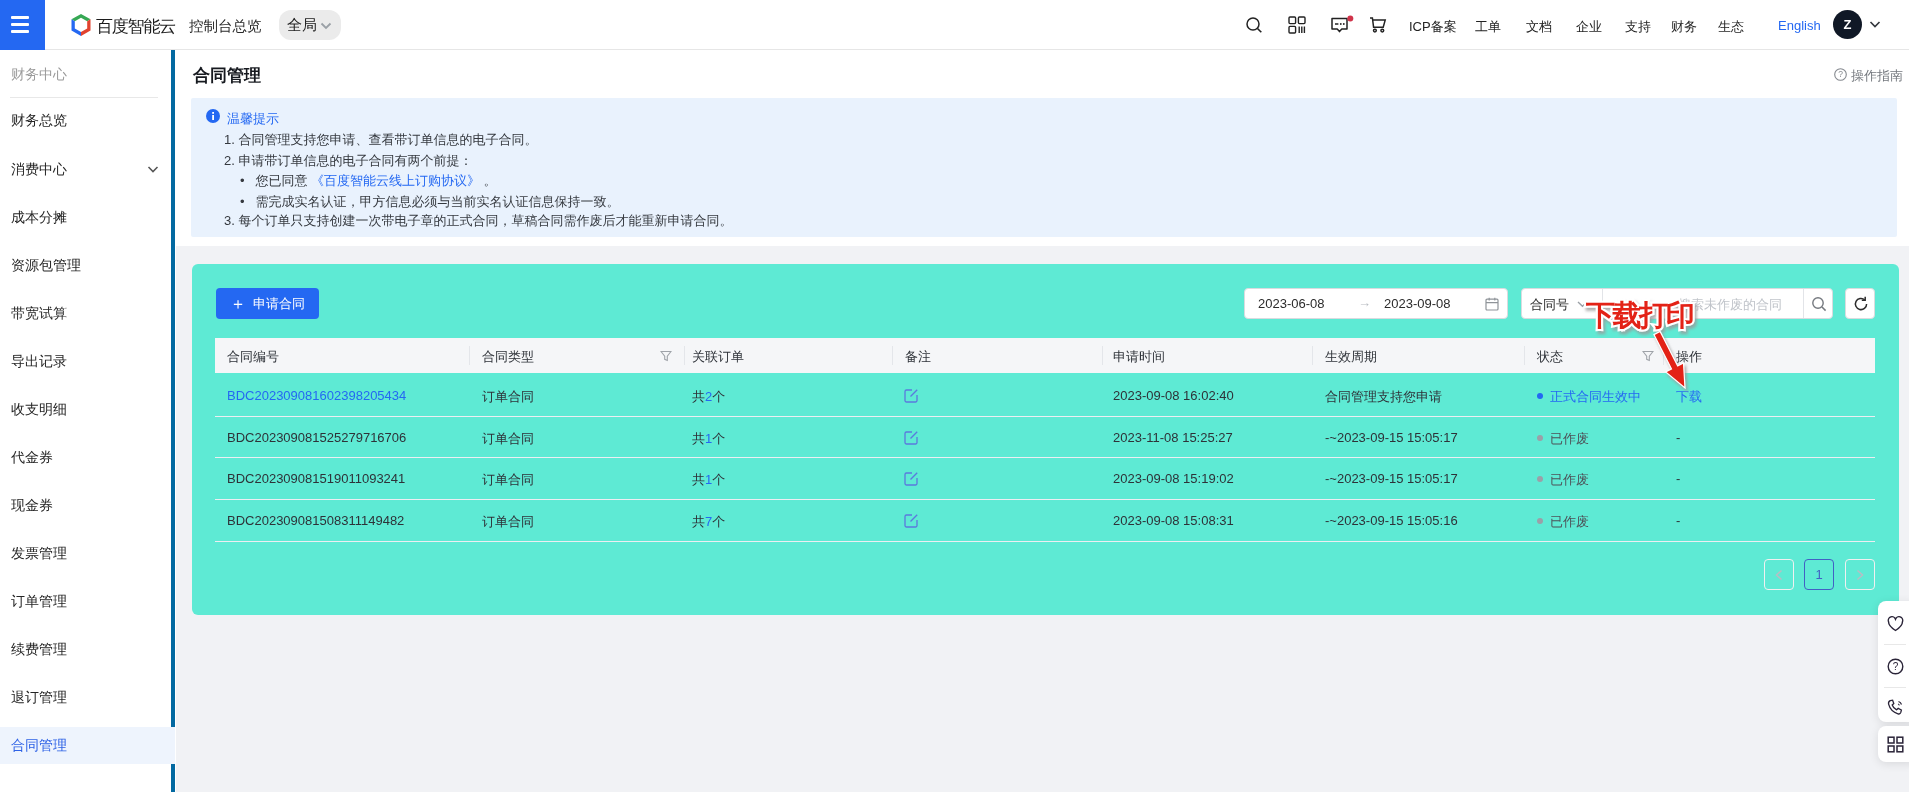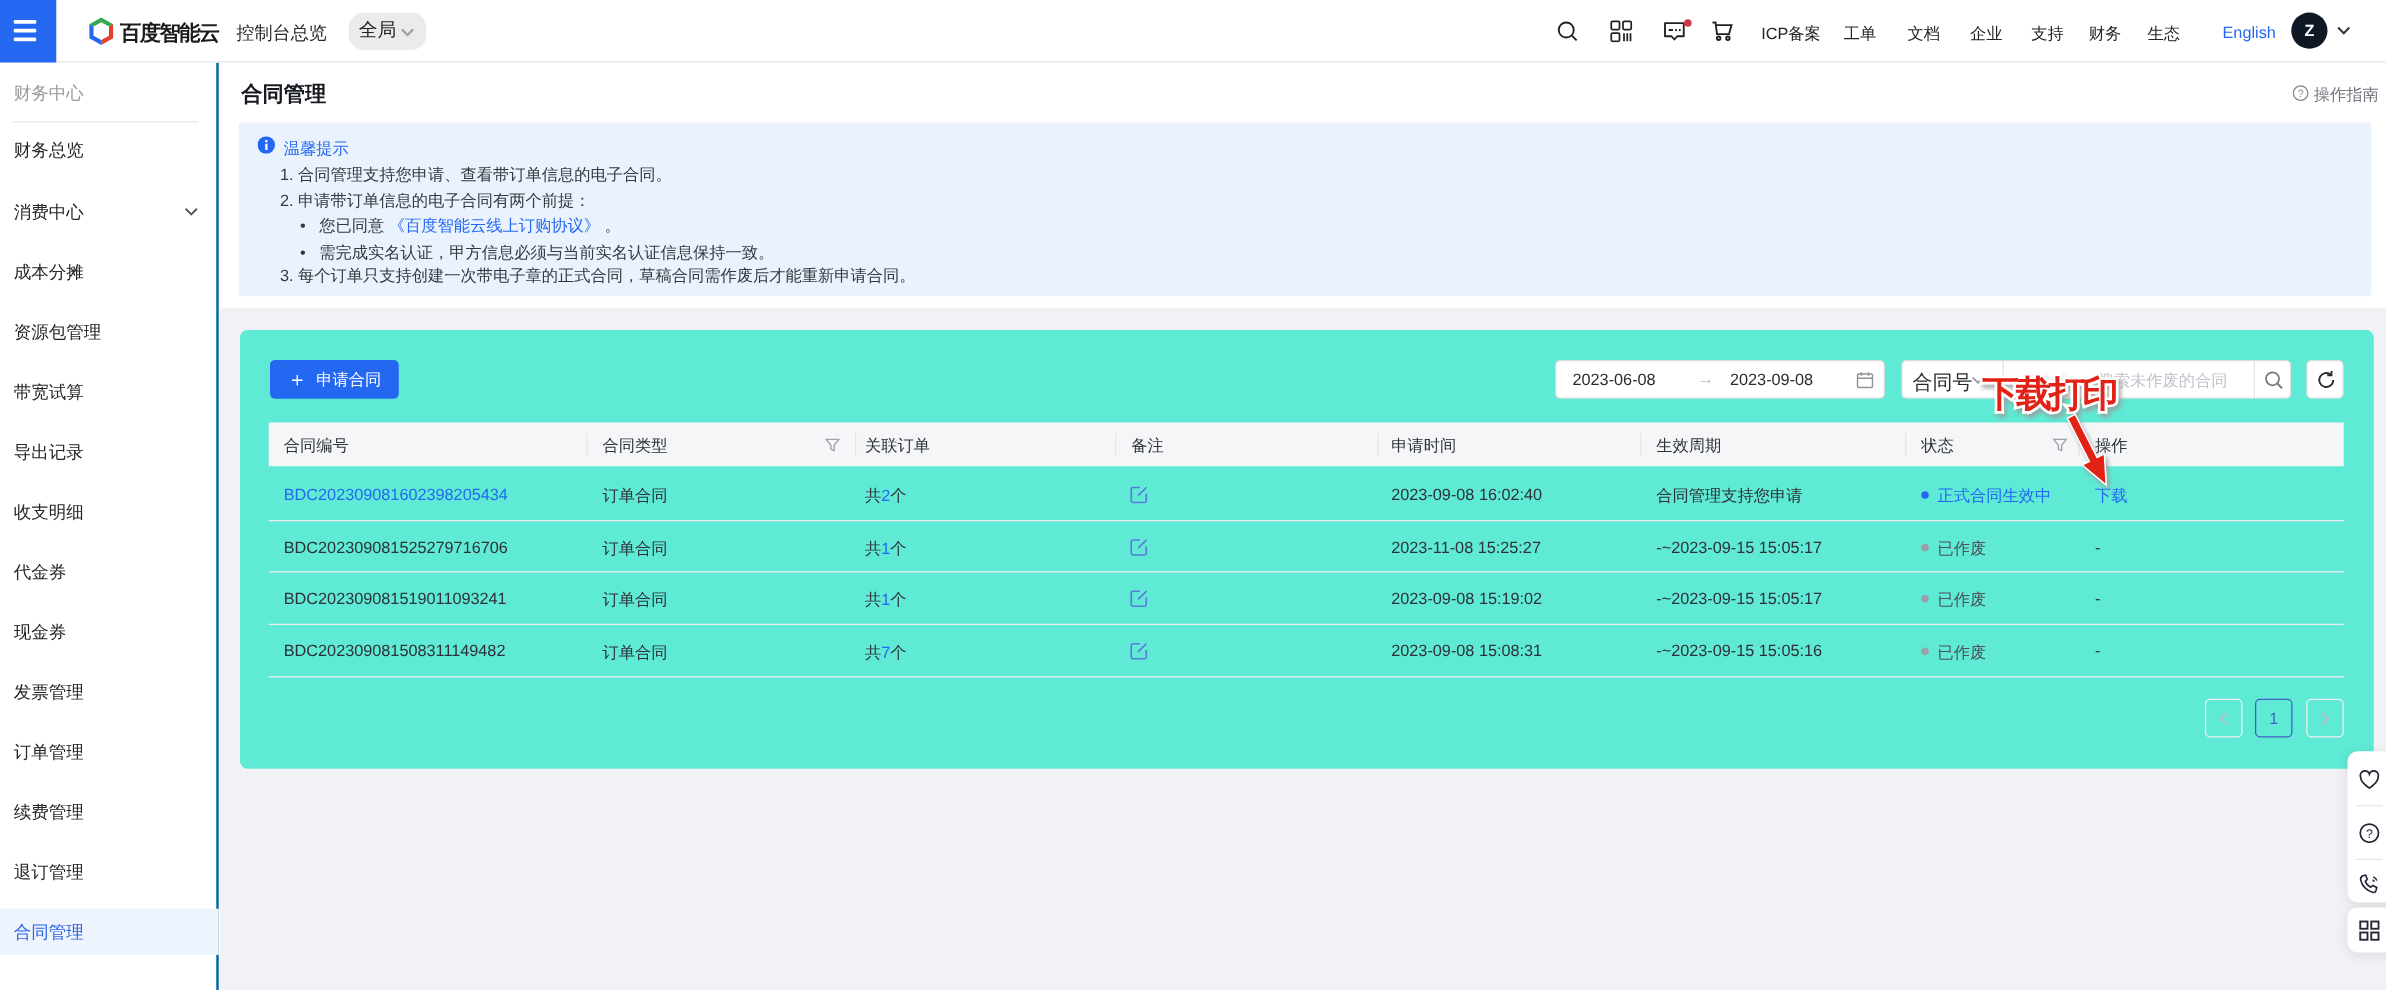--- a/index.html
+++ b/index.html
@@ -3,26 +3,26 @@
 <meta charset="utf-8">
 <style>
 *{margin:0;padding:0;box-sizing:border-box}
 html,body{width:1909px;height:792px;overflow:hidden}
 body{font-family:"Liberation Sans",sans-serif;background:#fff;position:relative;color:#222}
 .abs{position:absolute}
 
 #nav{position:absolute;left:0;top:0;width:1909px;height:50px;background:#fff;border-bottom:1px solid #e6e6e6;z-index:20}
 #navsq{position:absolute;left:0;top:0;width:45px;height:50px;background:#2468f2}
 #navsq i{position:absolute;left:11px;width:18px;height:2.6px;background:#fff;border-radius:1px}
-#brand{position:absolute;left:96px;top:15px;font-size:17px;font-weight:700;color:#1c1c1c;letter-spacing:-1.2px}
+#brand{position:absolute;left:96px;top:15px;font-size:17px;font-weight:400;color:#1c1c1c;letter-spacing:-1.2px}
 #crumb{position:absolute;left:189px;top:17px;font-size:14.5px;color:#2a2a2a}
 #scope{position:absolute;left:279px;top:10px;width:62px;height:30px;background:#ebebeb;border-radius:12px;font-size:15px;color:#222;line-height:30px;padding-left:8px}
 .navtxt{position:absolute;top:18px;font-size:13px;color:#232323}
 
-#side{position:absolute;left:0;top:50px;width:175px;height:742px;background:#fff;border-right:2px solid #0369a1;z-index:10}
+#side{position:absolute;left:0;top:50px;width:175px;height:742px;background:#fff;border-right:4px solid #0369a1;z-index:10}
 #side .hd{position:absolute;left:11px;top:16px;font-size:14px;color:#9a9a9a}
 #side .sep{position:absolute;left:10px;top:47px;width:148px;height:1px;background:#e8e8e8}
 .mi{position:absolute;left:11px;font-size:14px;color:#252525}
 #sel{position:absolute;left:0;top:727px;width:175px;height:37px;background:#eef4fd;z-index:11}
 #sel span{position:absolute;left:11px;top:10px;font-size:14px;color:#2e62e6}
 
 #mainbg{position:absolute;left:176px;top:51px;width:1733px;height:741px;background:#f1f2f5}
 #headwhite{position:absolute;left:176px;top:51px;width:1733px;height:195px;background:#fff}
 #title{position:absolute;left:193px;top:64px;font-size:17px;font-weight:600;color:#16191f}
 #guide{position:absolute;left:1851px;top:67px;font-size:13px;color:#73777d}
@@ -165,21 +165,21 @@
     <span class="abs" style="left:139px;top:7px">2023-09-08</span>
     <svg class="abs" style="left:240px;top:8px" width="14" height="14" viewBox="0 0 14 14">
         <g fill="none" stroke="#8f9499" stroke-width="1.2">
           <rect x="1" y="2.2" width="12" height="10.8" rx="1"></rect>
           <path d="M1 5.6 h12 M4.2 0.8 v2.8 M9.8 0.8 v2.8"></path>
         </g>
       </svg>
   </div>
 
   <div id="selGroup">
-    <span class="abs" style="left:8px;top:7px;font-size:16px;color:#2b2b2b">合同号</span>
+    <span class="abs" style="left:8px;top:7px;font-size:13px;color:#2b2b2b">合同号</span>
     <svg class="abs" style="left:55px;top:12px" width="11" height="7" viewBox="0 0 11 7">
         <path d="M1 1 L5.5 5.2 L10 1" fill="none" stroke="#9aa0a6" stroke-width="1.4"></path>
       </svg>
     <div class="abs" style="left:80px;top:0;width:1px;height:29px;background:#e2e4e8"></div>
     <span class="abs" style="left:156px;top:7px;font-size:13px;color:#c0c4ca;white-space:nowrap">搜索未作废的合同</span>
     <div class="abs" style="left:281px;top:0;width:1px;height:29px;background:#e2e4e8"></div>
     <svg class="abs" style="left:289px;top:7px" width="16" height="16" viewBox="0 0 16 16">
         <circle cx="7" cy="7" r="5.2" fill="none" stroke="#75797f" stroke-width="1.4"></circle>
         <path d="M11 11 L14.6 14.6" stroke="#75797f" stroke-width="1.5"></path>
       </svg>

